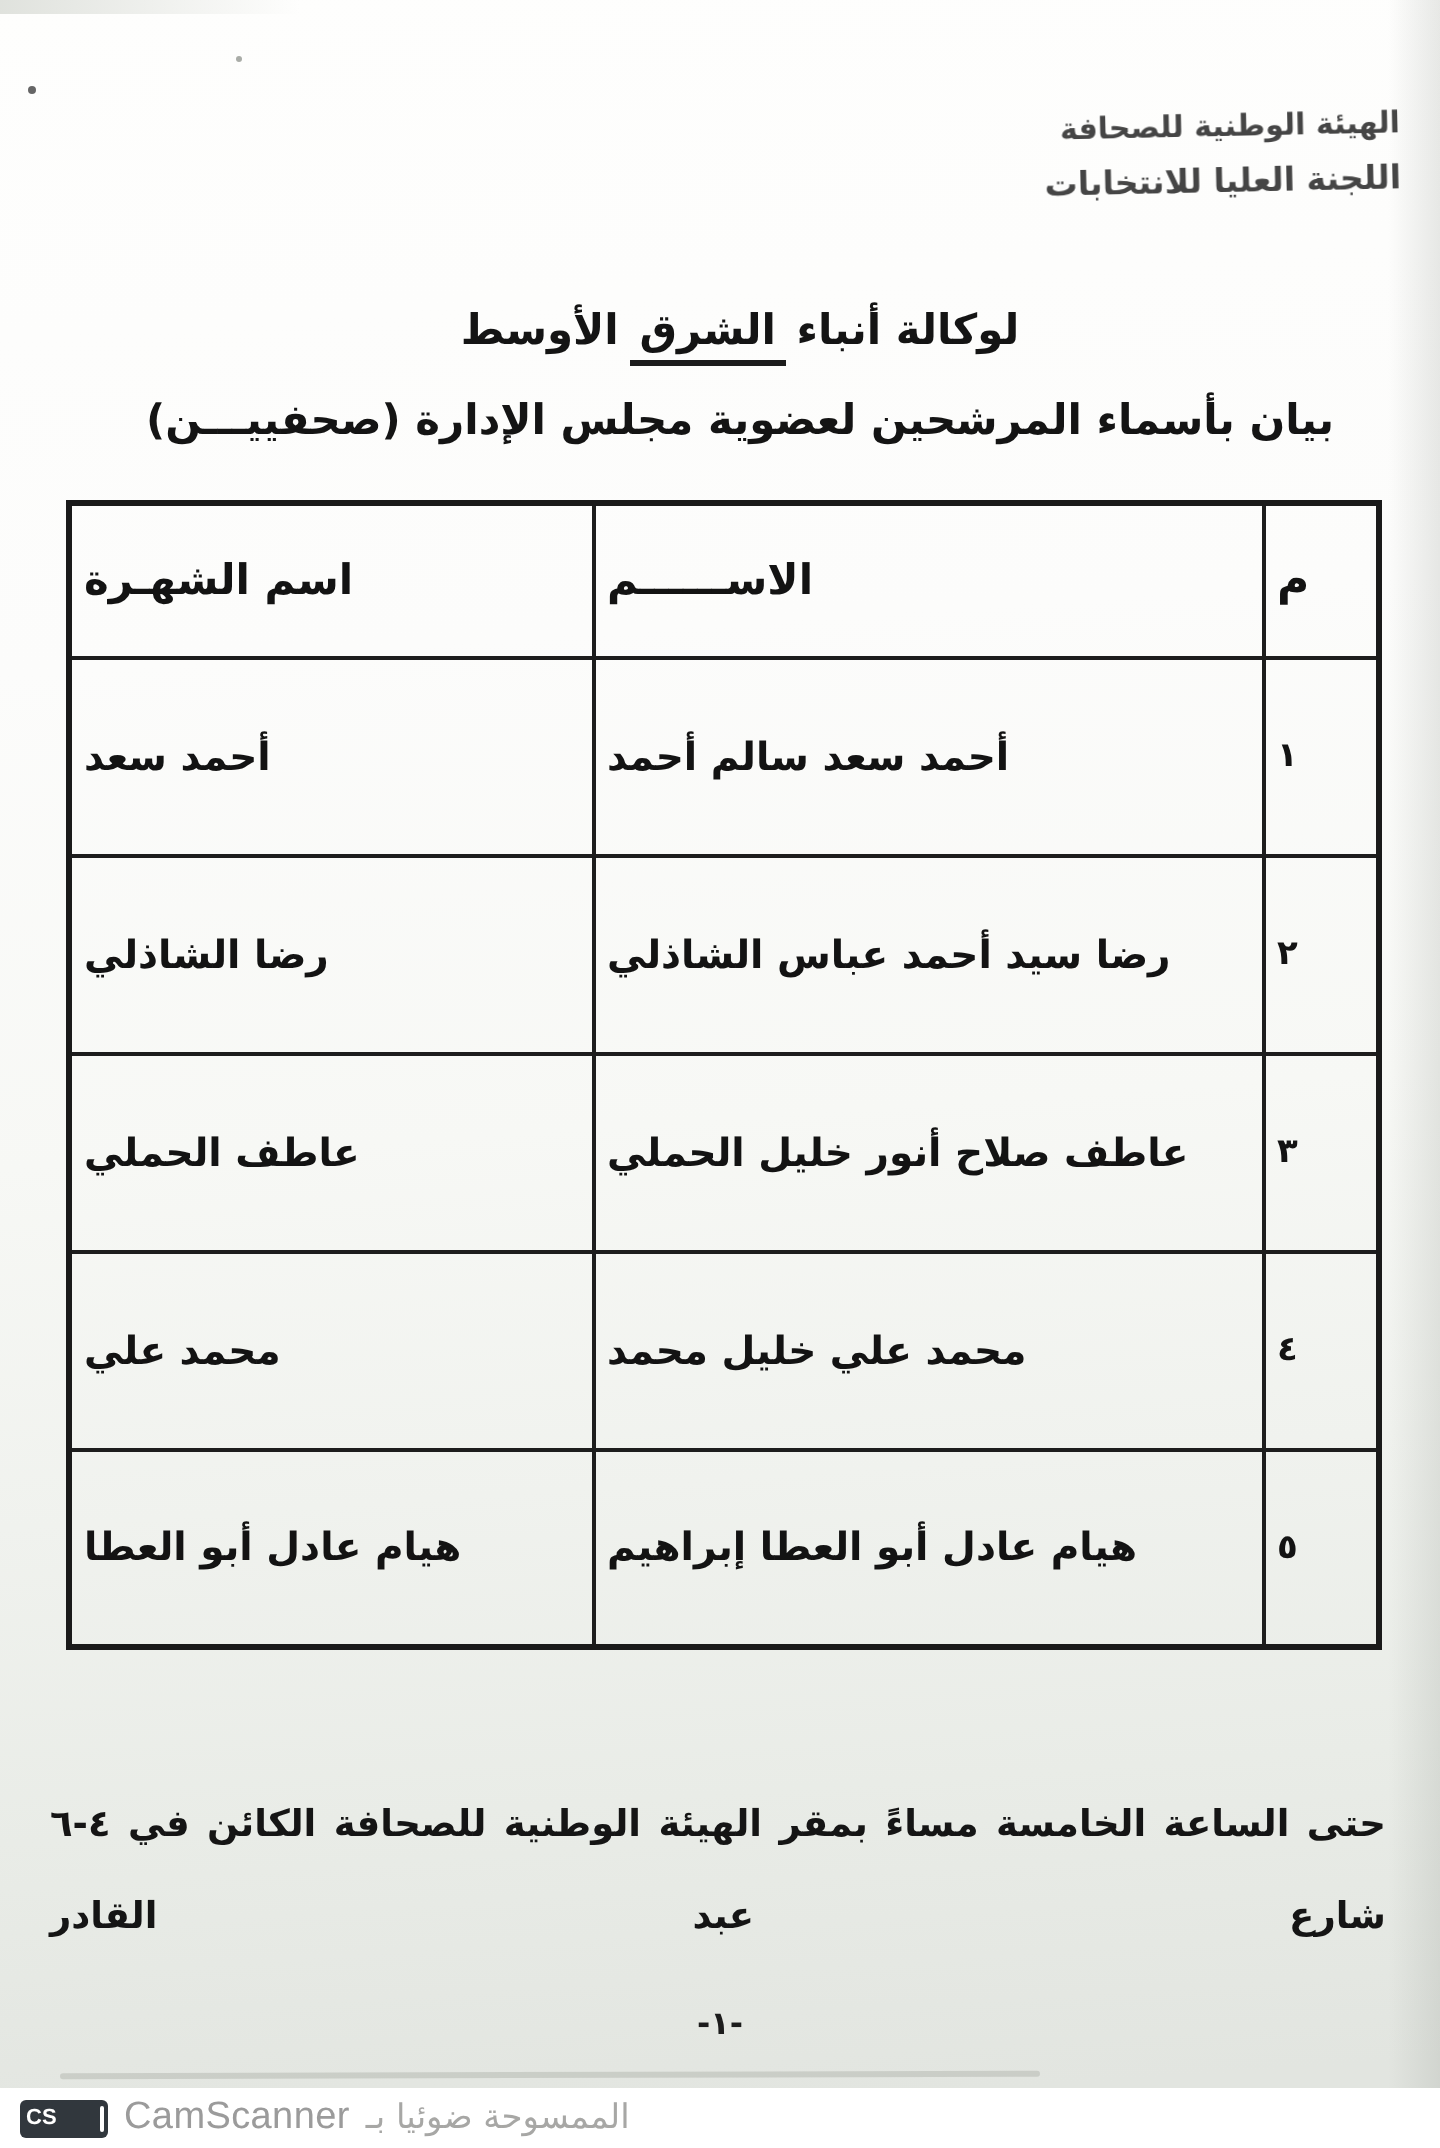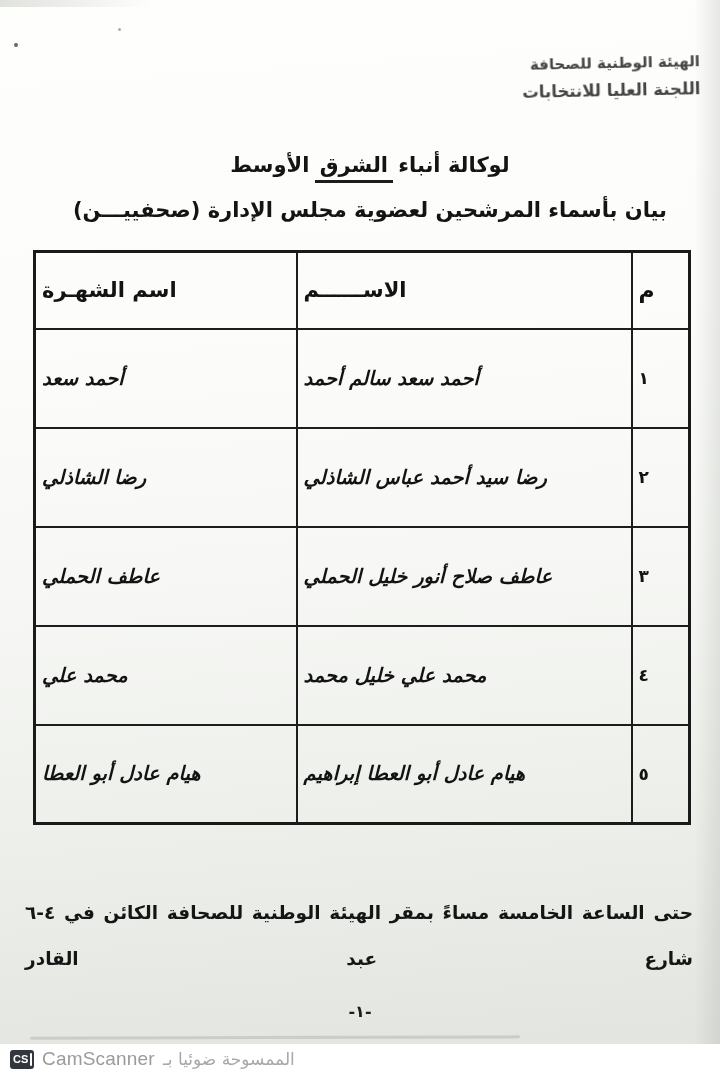--- a/index.html
+++ b/index.html
@@ -69,21 +69,21 @@
   }
   table.roster { border: 3px solid #1a1a1a; }
   col.c-idx { width: 58px; }
   col.c-name { width: 335px; }
   col.c-alias { width: 262px; }
   tr.hdr { height: 77px; }
   tr.body-row { height: 99px; }
   th.h-idx { font-size: 22px; }
   th.h-name, th.h-alias { font-size: 21px; }
   td.cell-idx { vertical-align: top; padding-top: 16px; font-size: 17px; }
-  td.cell-name, td.cell-alias { font-size: 19.5px; font-style: italic; }
+  td.cell-name, td.cell-alias { font-size: 19.5px; }
 
   
   .note {
     position: absolute; left: 25px; right: 27px; top: 890px;
     direction: rtl; color: #151515; font-weight: bold;
     font-size: 18.5px; line-height: 46px;
   }
   .note .jline { text-align: justify; text-align-last: justify; }
   .note .bullet { font-size: 13px; vertical-align: 6px; margin-left: 4px; }
   .note .dates { direction: ltr; unicode-bidi: embed; }
@@ -103,21 +103,21 @@
   
   .cs-bar {
     position: absolute; left: 0; right: 0; bottom: 0; height: 30px;
     background: #ffffff;
     display: flex; align-items: center; gap: 8px;
     padding-left: 10px;
     font-family: "Liberation Sans", sans-serif;
   }
   .cs-logo {
     position: relative;
-    width: 24px; height: 19px; border-radius: 3px;
+    width: 44px; height: 19px; border-radius: 3px;
     background: #31373d; color: #ffffff;
     font-size: 11px; font-weight: bold;
     display: flex; align-items: center; justify-content: flex-start;
     padding-left: 3px; box-sizing: border-box;
   }
   .cs-logo::after {
     content: ""; position: absolute; right: 2.5px; top: 3px; bottom: 3px;
     width: 2px; background: #ffffff; border-radius: 1px;
   }
   .cs-brand { color: #9b9b9b; font-size: 19px; letter-spacing: 0.2px; }

